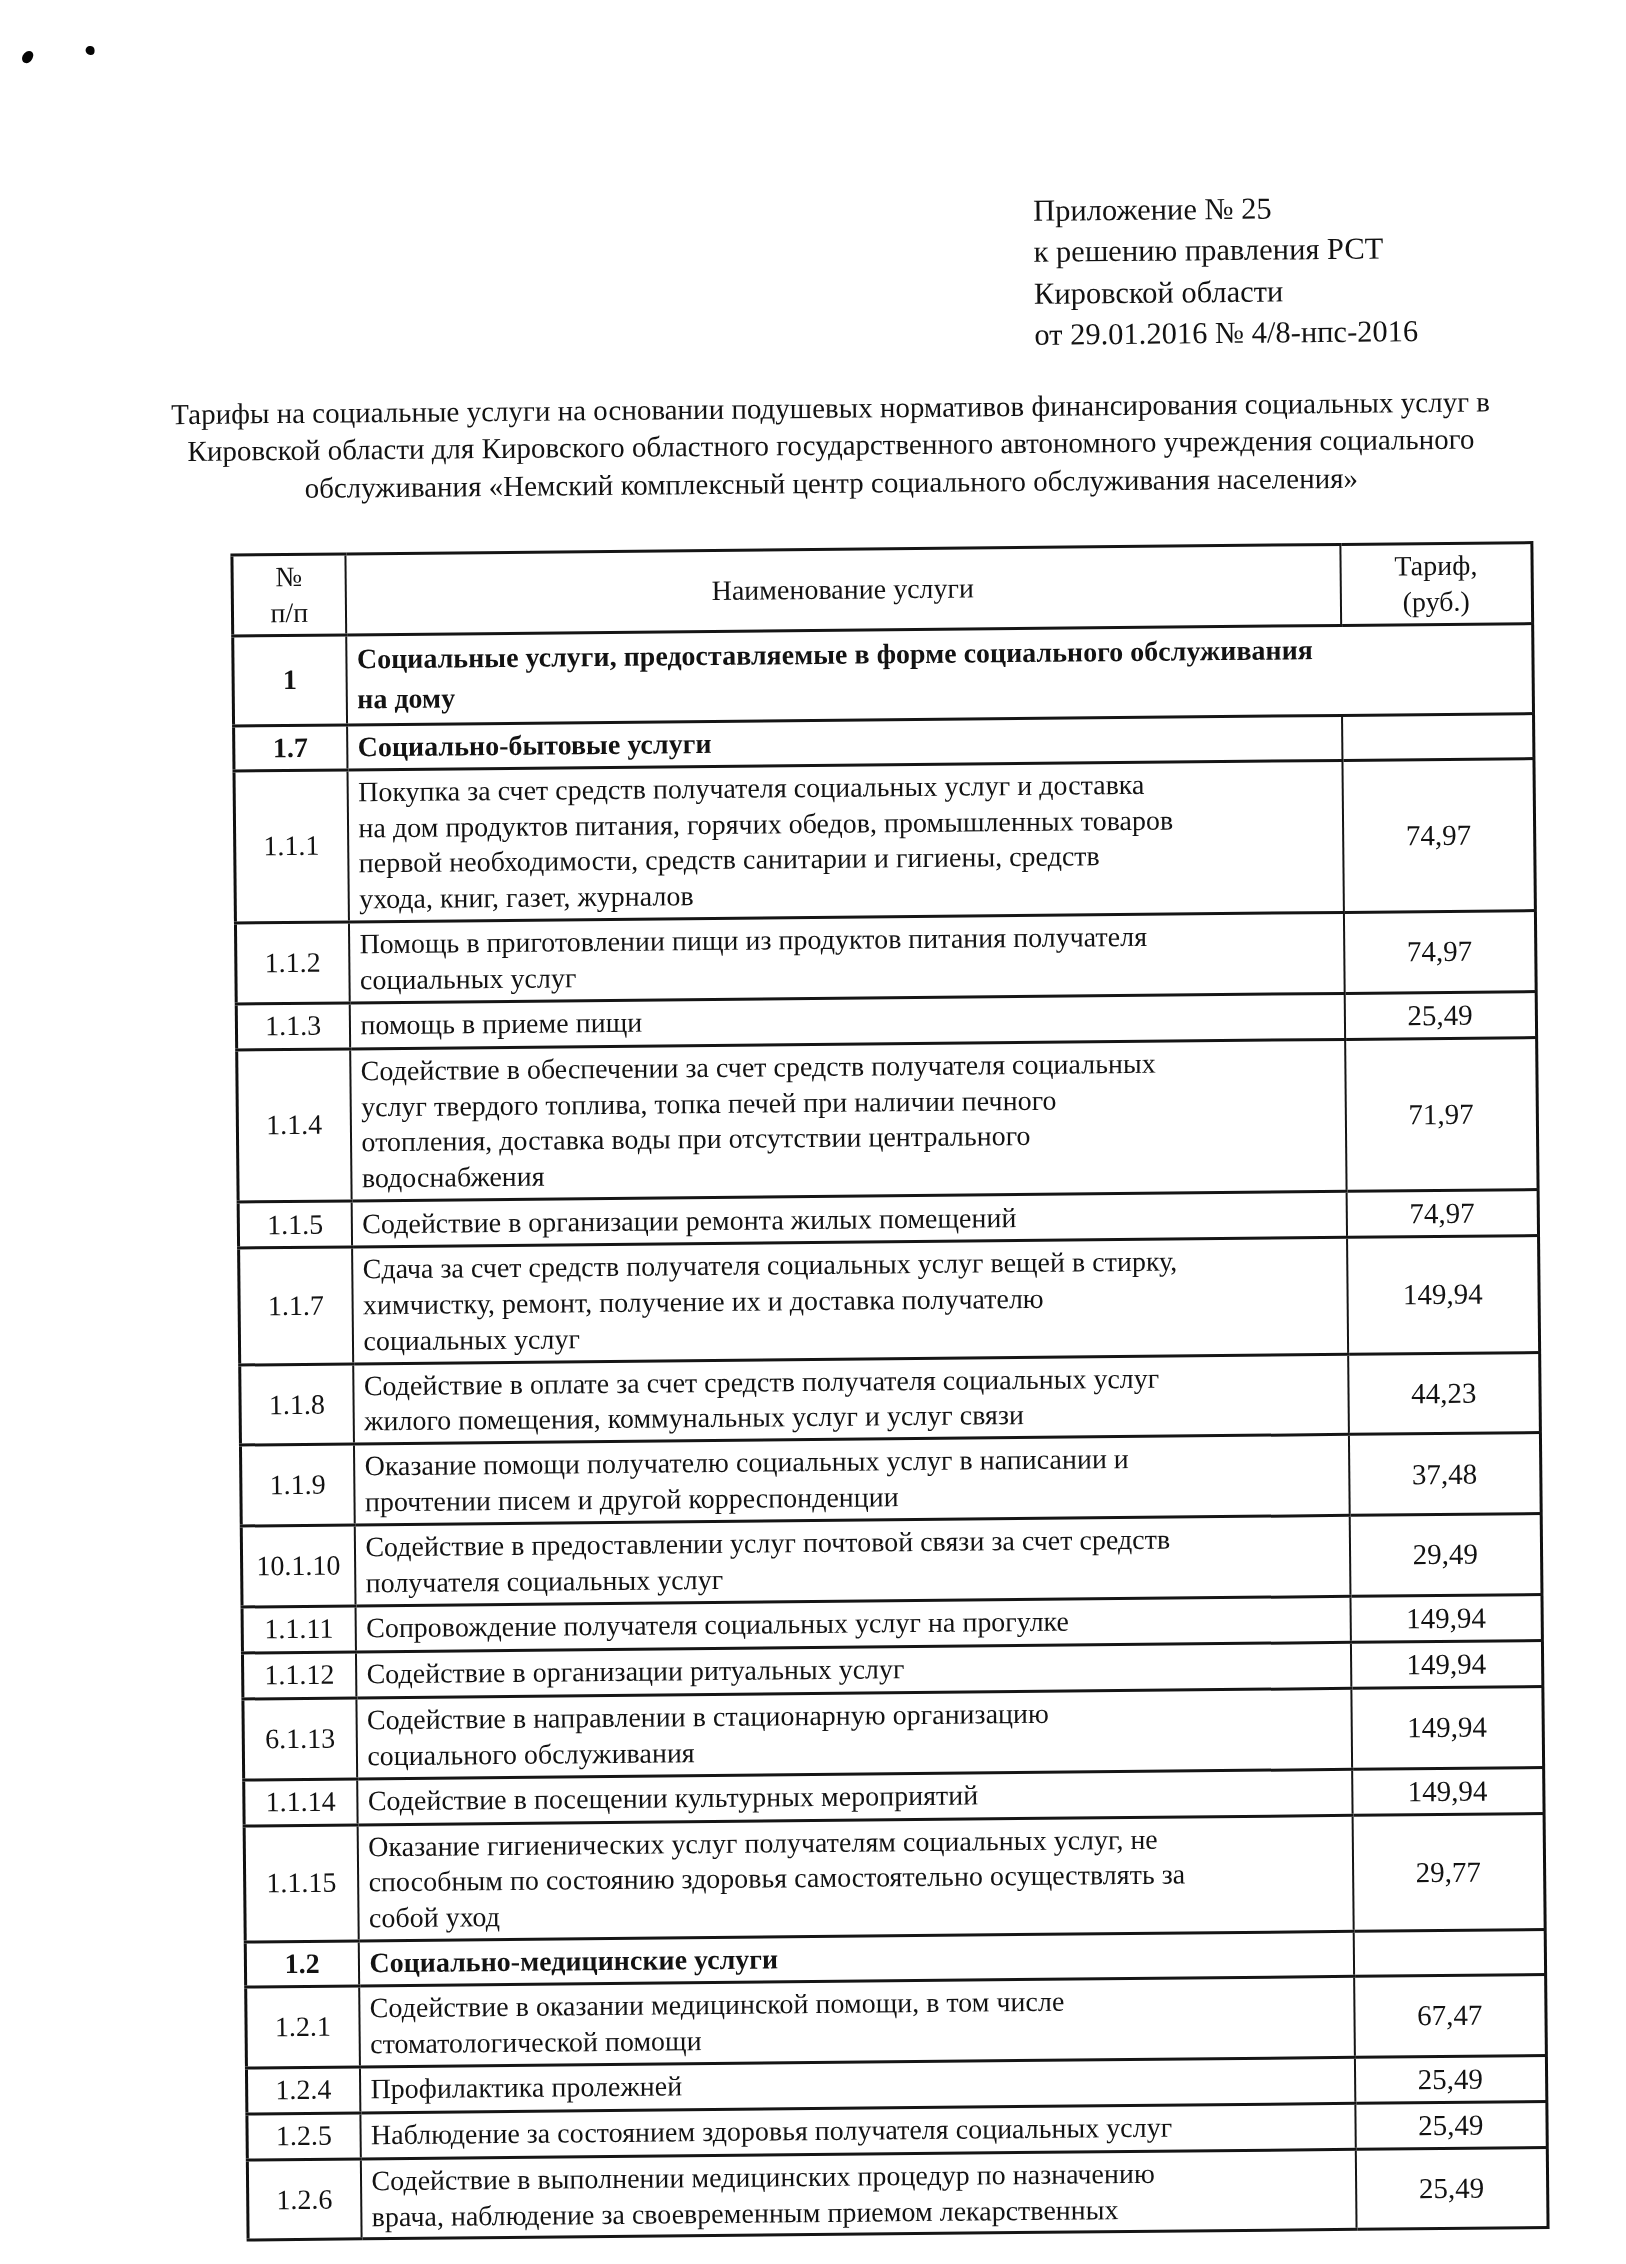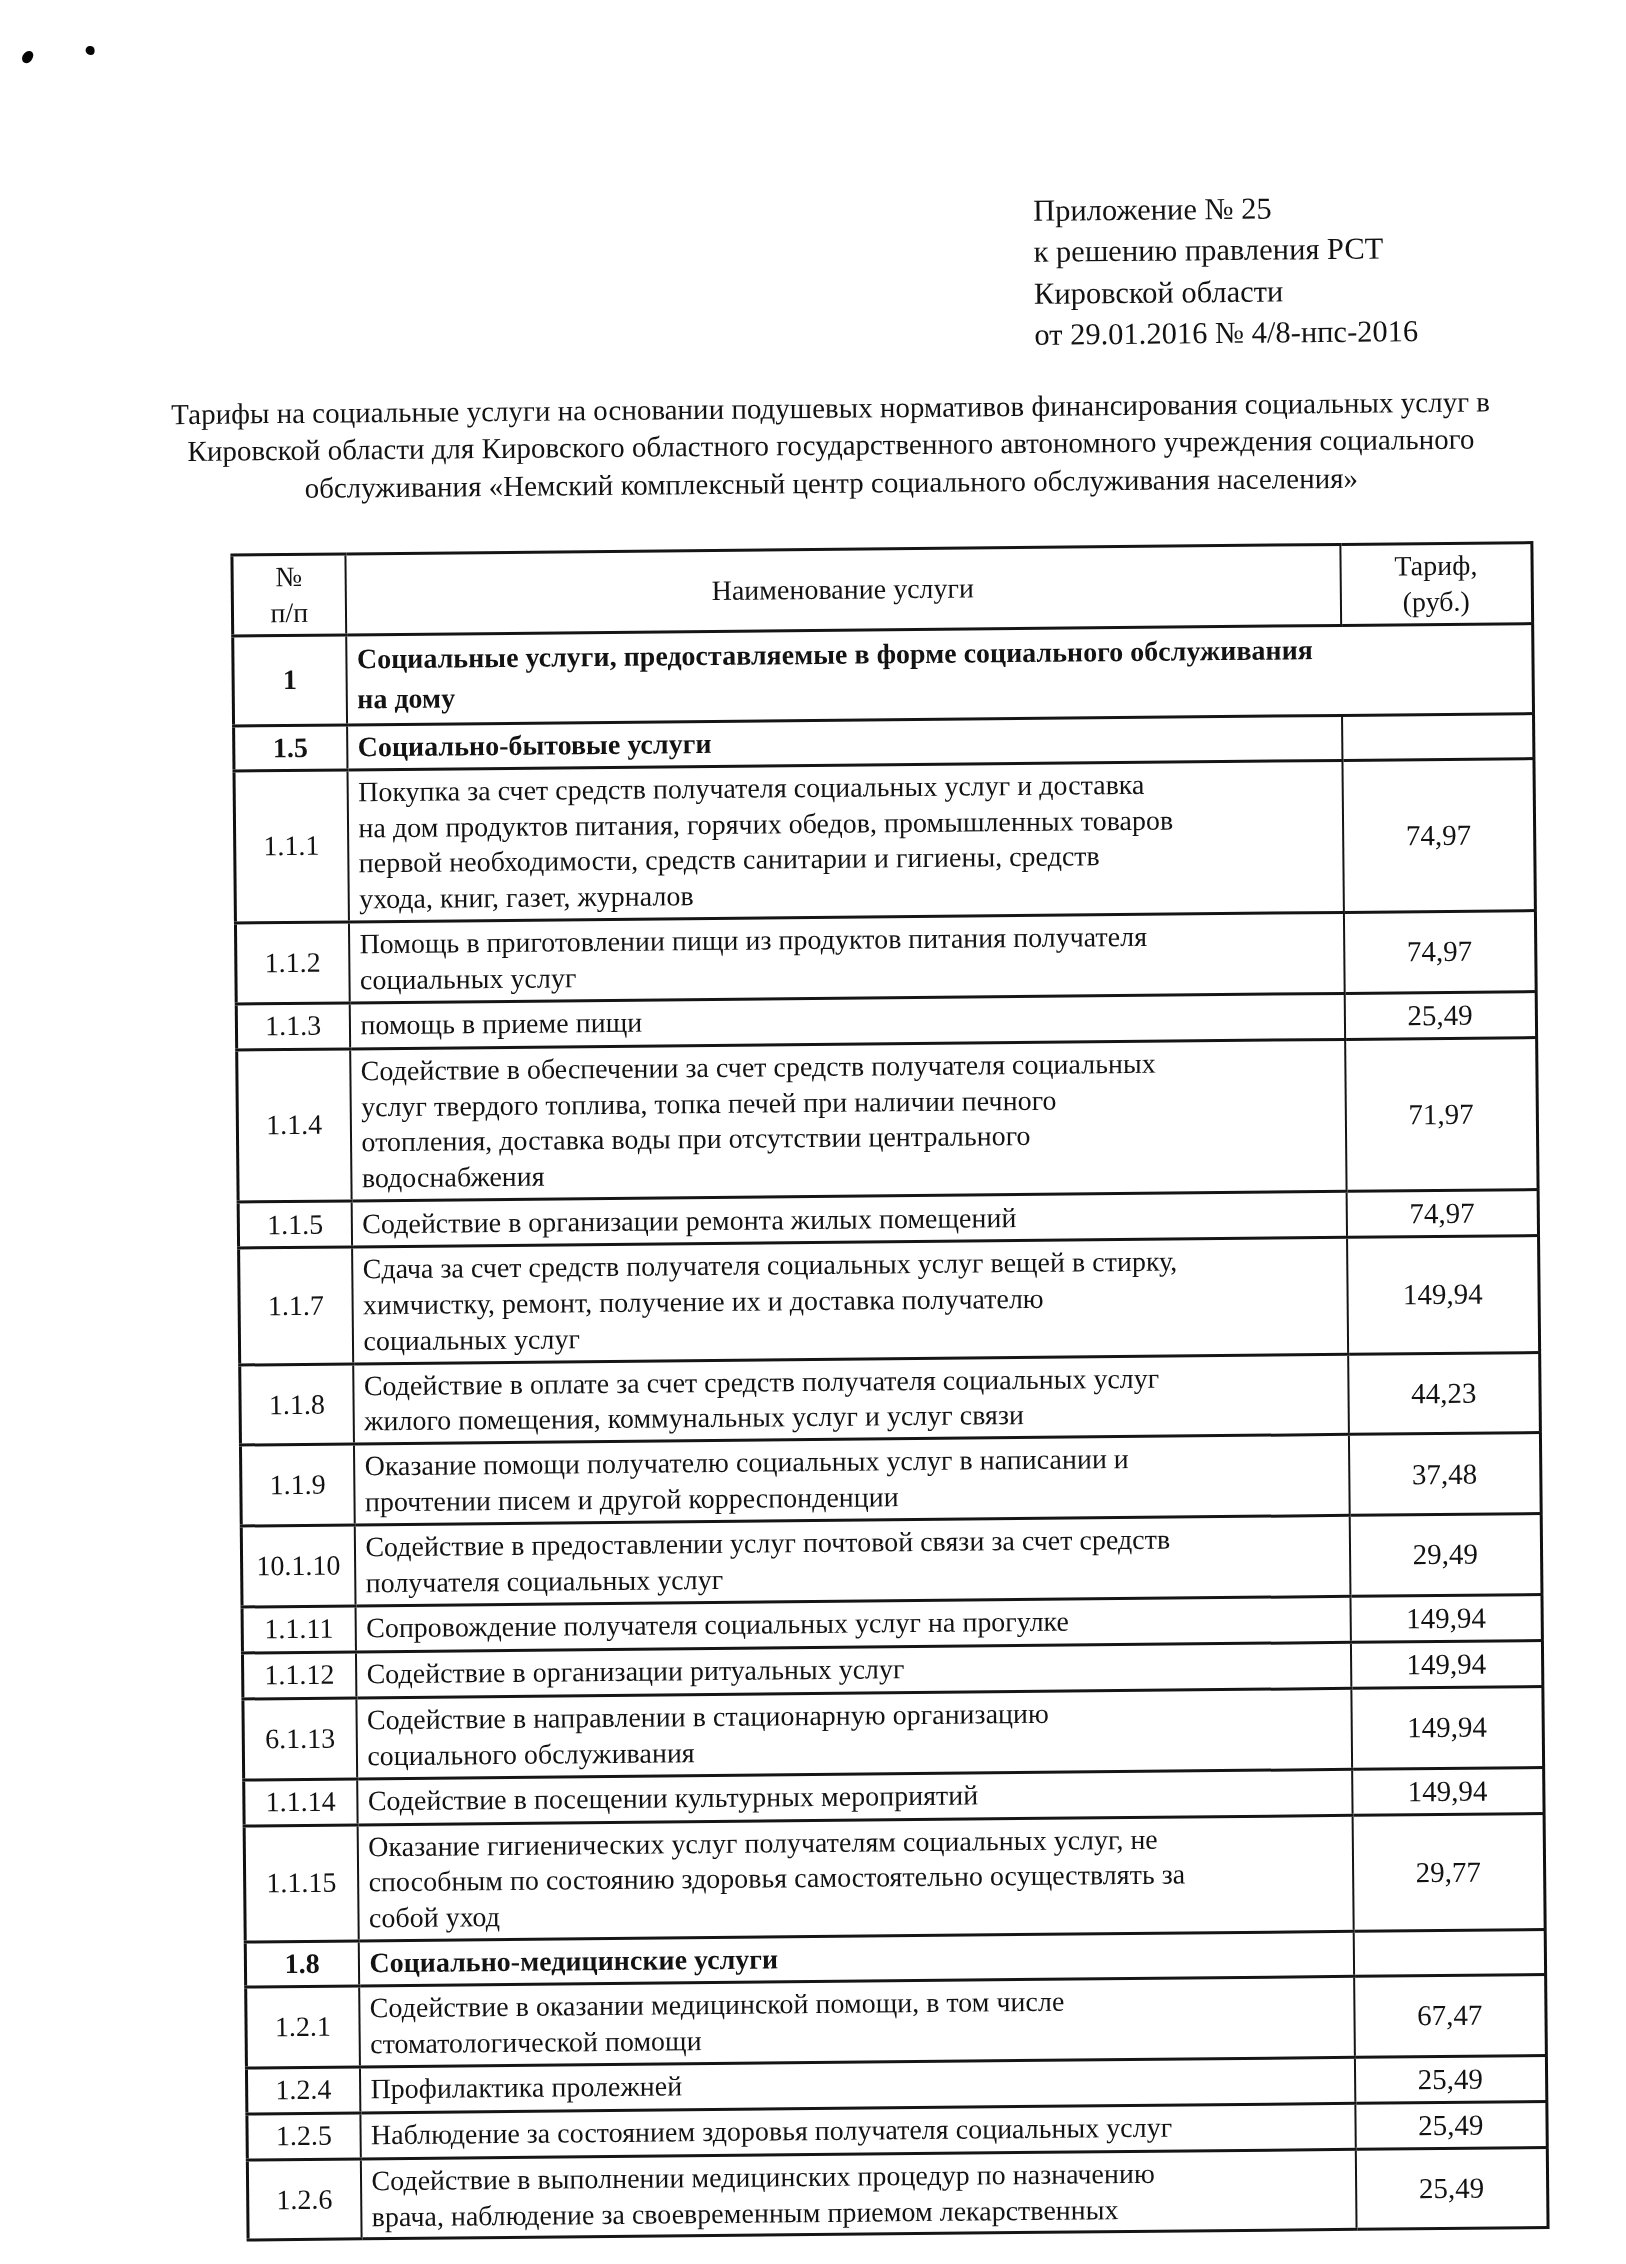--- a/index.html
+++ b/index.html
@@ -133,21 +133,21 @@
 (руб.)</th>
       </tr>
     </thead>
     <tbody>
         <tr class="section">
           <td class="num-cell">1</td>
           <td class="name-cell" colspan="2">Социальные услуги, предоставляемые в форме социального обслуживания
 на дому</td>
         </tr>
         <tr class="subsection">
-          <td class="num-cell">1.5</td>
+          <td class="num-cell">1.7</td>
           <td class="name-cell">Социально-бытовые услуги</td>
           <td class="tariff-cell"></td>
         </tr>
         <tr class="normal">
           <td class="num-cell">1.1.1</td>
           <td class="name-cell">Покупка за счет средств получателя социальных услуг и доставка
 на дом продуктов питания, горячих обедов, промышленных товаров
 первой необходимости, средств санитарии и гигиены, средств
 ухода, книг, газет, журналов</td>
           <td class="tariff-cell">74,97</td>
@@ -223,21 +223,21 @@
           <td class="tariff-cell">149,94</td>
         </tr>
         <tr class="normal">
           <td class="num-cell">1.1.15</td>
           <td class="name-cell">Оказание гигиенических услуг получателям социальных услуг, не
 способным по состоянию здоровья самостоятельно осуществлять за
 собой уход</td>
           <td class="tariff-cell">29,77</td>
         </tr>
         <tr class="subsection">
-          <td class="num-cell">1.8</td>
+          <td class="num-cell">1.2</td>
           <td class="name-cell">Социально-медицинские услуги</td>
           <td class="tariff-cell"></td>
         </tr>
         <tr class="normal">
           <td class="num-cell">1.2.1</td>
           <td class="name-cell">Содействие в оказании медицинской помощи, в том числе
 стоматологической помощи</td>
           <td class="tariff-cell">67,47</td>
         </tr>
         <tr class="normal">

